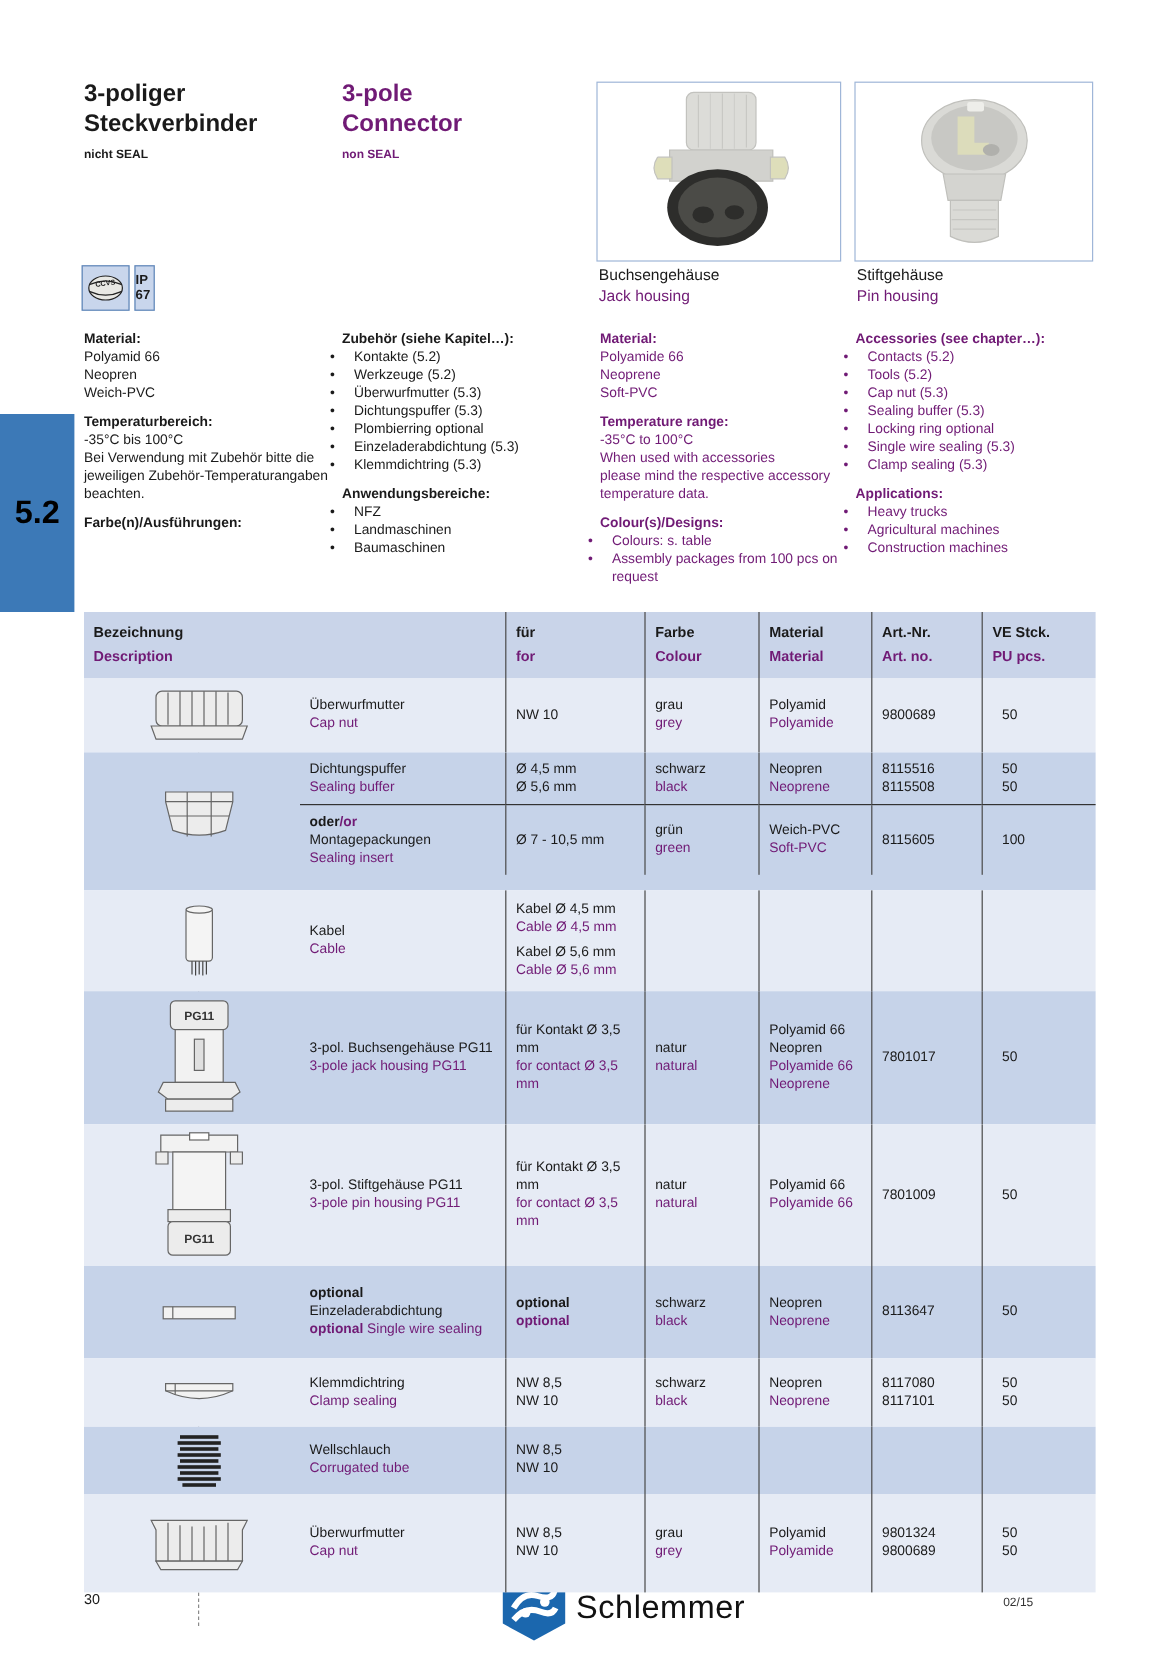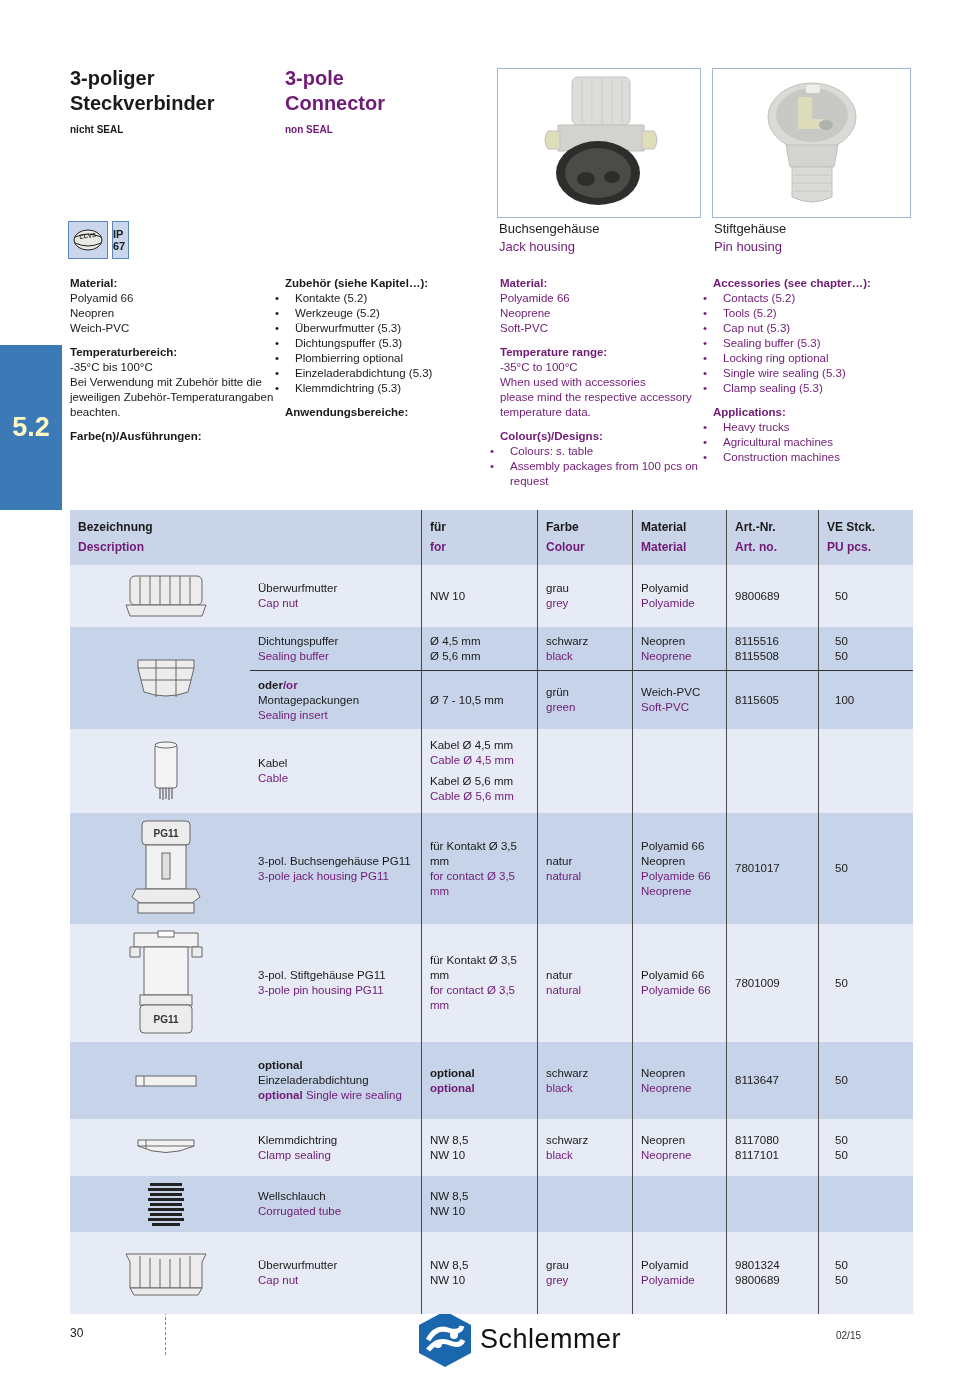--- a/index.html
+++ b/index.html
@@ -8,21 +8,21 @@
   .abs{position:absolute}
   .en{color:#701a75}
   .de{color:#1a1a1a}
   .b{font-weight:bold}
 
   
   .title{font-size:20px;font-weight:bold;line-height:25px}
   .subtitle{font-size:10px;font-weight:bold;margin-top:8px}
 
   
-  .tab52{left:0;top:345px;width:62px;height:165px;background:#3c79b7;color:#fef9c3;
+  .tab52{left:0;top:345px;width:62px;height:165px;background:#3c79b7;color:#000000;
          display:flex;align-items:center;justify-content:center;font-size:27px;font-weight:bold}
 
   
   .badge{top:221px;height:38px;background:#c9d6ec;border:1px solid #5f86b8;
          display:flex;align-items:center;justify-content:center;box-sizing:border-box}
   .ip-badge{left:112px;width:17px;font-size:11px;font-weight:bold}
   .logo-badge{left:68px;width:40px}
 
   
   .photo-box{top:68px;height:150px;background:#fff;border:1px solid #9fb6d8;box-sizing:border-box;
@@ -161,20 +161,25 @@
         <div style="padding-left: 10px; text-indent: -10px;"><span class="blt">•</span><span>Werkzeuge (5.2)</span></div>
         <div style="padding-left: 10px; text-indent: -10px;"><span class="blt">•</span><span>Überwurfmutter (5.3)</span></div>
         <div style="padding-left: 10px; text-indent: -10px;"><span class="blt">•</span><span>Dichtungspuffer (5.3)</span></div>
         <div style="padding-left: 10px; text-indent: -10px;"><span class="blt">•</span><span>Plombierring optional</span></div>
         <div style="padding-left: 10px; text-indent: -10px;"><span class="blt">•</span><span>Einzeladerabdichtung (5.3)</span></div>
         <div style="padding-left: 10px; text-indent: -10px;"><span class="blt">•</span><span>Klemmdichtring (5.3)</span></div>
       </div>
   </div>
   <div class="sec">
     <div class="sec-title">Anwendungsbereiche:</div>
+    <div>
+        <div style="padding-left: 10px; text-indent: -10px;"><span class="blt">•</span><span>NFZ</span></div>
+        <div style="padding-left: 10px; text-indent: -10px;"><span class="blt">•</span><span>Landmaschinen</span></div>
+        <div style="padding-left: 10px; text-indent: -10px;"><span class="blt">•</span><span>Baumaschinen</span></div>
+      </div>
   </div>
 </div>
 
 <div class="abs info en" style="left:500px;width:207px">
   <div class="sec">
     <div class="sec-title">Material:</div>
     <div>
         <div>Polyamide 66</div>
         <div>Neoprene</div>
         <div>Soft-PVC</div>
@@ -264,21 +269,21 @@
         <span class="en">Polyamide</span>
       </div>
       <div class="c vline">
           <span>9800689</span>
         </div>
       <div class="c vline ve">
           <span>50</span>
         </div>
     </div>
 
-    <div class="trow blu" style="height:102px;grid-template-rows:44px 58px">
+    <div class="trow blu" style="height:115px;grid-template-rows:44px 58px">
       <div class="c cimg" style="grid-row:1/3;grid-column:1">
         <svg width="72" height="44" viewBox="0 0 72 44">
           <path d="M8 4 H64 V12 L58 36 Q36 44 14 36 L8 12 Z" fill="#ececec" stroke="#666"></path>
           <line x1="8" y1="12" x2="64" y2="12" stroke="#666"></line>
           <line x1="11" y1="24" x2="61" y2="24" stroke="#666"></line>
           <line x1="26" y1="4" x2="26" y2="41" stroke="#666"></line>
           <line x1="46" y1="4" x2="46" y2="41" stroke="#666"></line>
         </svg>
       </div>
       <div class="c divb">

